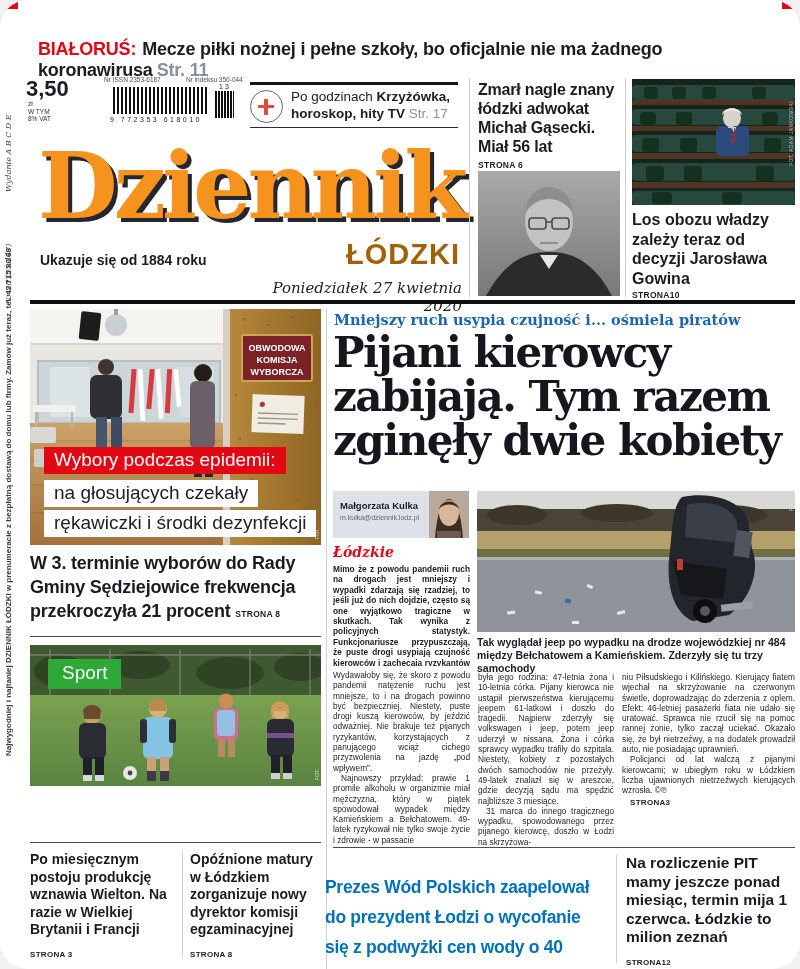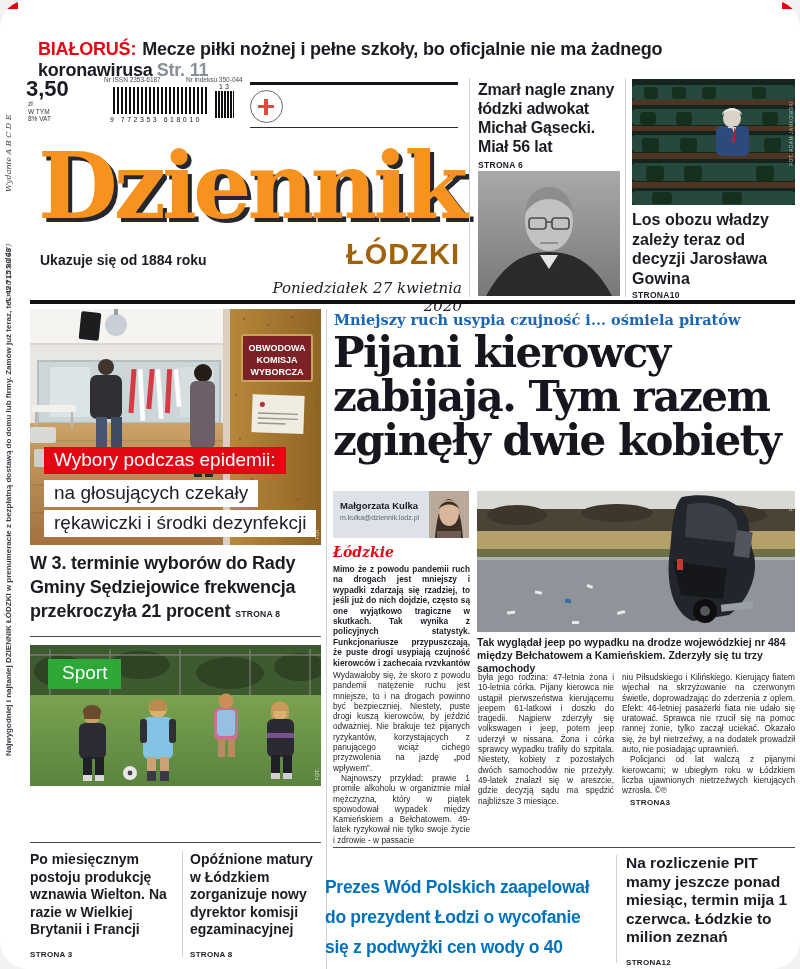--- a/index.html
+++ b/index.html
@@ -152,20 +152,23 @@
   <div class="abs index">Nr indeksu 350-044</div>
   <div class="abs rule-thick"></div>
   <div class="abs bc-main"></div>
   <div class="abs bc-addon"></div>
   <div class="abs bc-digits">9 772353 618010</div>
   <div class="abs bc-addlbl">13</div>
 
   <div class="abs promo-circle">
     <span class="ph"></span>
       <span class="pv"></span>
+  </div>
+  <div class="abs promo-text">
+    <span>Po godzinach </span><span class="b">Krzyżówka, horoskop, hity TV</span><span class="p"> Str. 17</span>
   </div>
   <div class="abs rule-thin"></div>
 
   <div class="abs masthead">Dziennik</div>
   <div class="abs masthead-sub">ŁÓDZKI</div>
   <div class="abs since">Ukazuje się od 1884 roku</div>
   <div class="abs issuedate">Poniedziałek 27 kwietnia 2020</div>
 
   <div class="vdiv vd1"></div>
   <div class="vdiv vd2"></div>
@@ -471,20 +474,21 @@
 
   <div class="abs section-label">Łódzkie</div>
   <div class="abs leadpar">Mimo że z powodu pandemii ruch na drogach jest mniejszy i wypadki zdarzają się rzadziej, to jeśli już do nich dojdzie, często są one wyjątkowo tragiczne w skutkach. Tak wynika z policyjnych statystyk. Funkcjonariusze przypuszczają, że puste drogi usypiają czujność kierowców i zachęcają ryzykantów do wdepnięcia w pedał gazu.</div>
 
   <div class="bodycol c1">
     <p>Wydawałoby się, że skoro z powodu pandemii natężenie ruchu jest mniejsze, to i na drogach powinno być bezpieczniej. Niestety, puste drogi kuszą kierowców, by jeździć odważniej. Nie brakuje też pijanych ryzykantów, korzystających z panującego wciąż cichego przyzwolenia na jazdę „pod wpływem”.</p>
     <p>Najnowszy przykład: prawie 1 promile alkoholu w organizmie miał mężczyzna, który w piątek spowodował wypadek między Kamieńskiem a Bełchatowem. 49-latek ryzykował nie tylko swoje życie i zdrowie - w passacie</p>
   </div>
   <div class="bodycol c2">
     <p>była jego rodzina: 47-letnia żona i 10-letnia córka. Pijany kierowca nie ustąpił pierwszeństwa kierującemu jeepem 61-latkowi i doszło do tragedii. Najpierw zderzyły się volkswagen i jeep, potem jeep uderzył w nissana. Żona i córka sprawcy wypadku trafiły do szpitala. Niestety, kobiety z pozostałych dwóch samochodów nie przeżyły. 49-latek znalazł się w areszcie, gdzie decyzją sądu ma spędzić najbliższe 3 miesiące.</p>
+    <p>31 marca do innego tragicznego wypadku, spowodowanego przez pijanego kierowcę, doszło w Łodzi na skrzyżowa-</p>
   </div>
   <div class="bodycol c3">
     <p>niu Piłsudskiego i Kilińskiego. Kierujący fiatem wjechał na skrzyżowanie na czerwonym świetle, doprowadzając do zderzenia z oplem. Efekt: 46-letniej pasażerki fiata nie udało się uratować. Sprawca nie rzucił się na pomoc rannej żonie, tylko zaczął uciekać. Okazało się, że był nietrzeźwy, a na dodatek prowadził auto, nie posiadając uprawnień.</p>
     <p>Policjanci od lat walczą z pijanymi kierowcami; w ubiegłym roku w Łódzkiem liczba ujawnionych nietrzeźwych kierujących wzrosła. ©℗</p>
     <p class="endpg">STRONA3</p>
   </div>
 
   <div class="abs hr3"></div>
   <div class="vdiv vd4"></div>
   <div class="abs water">

